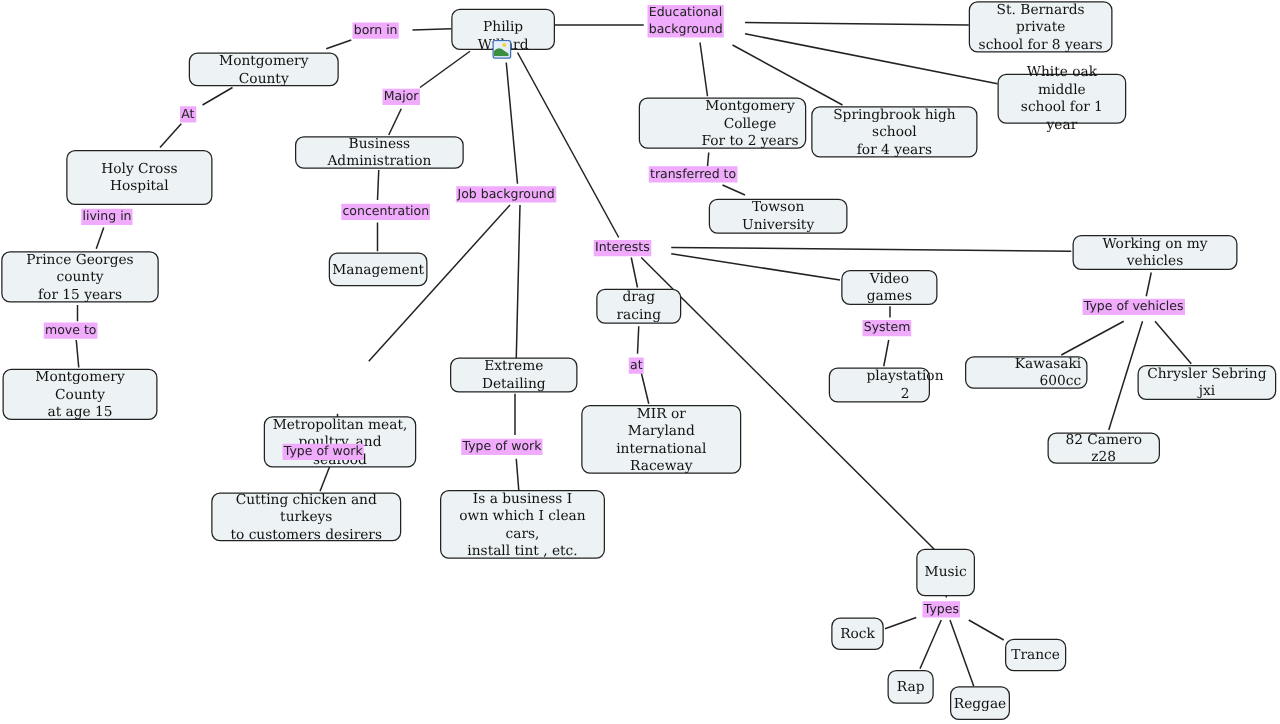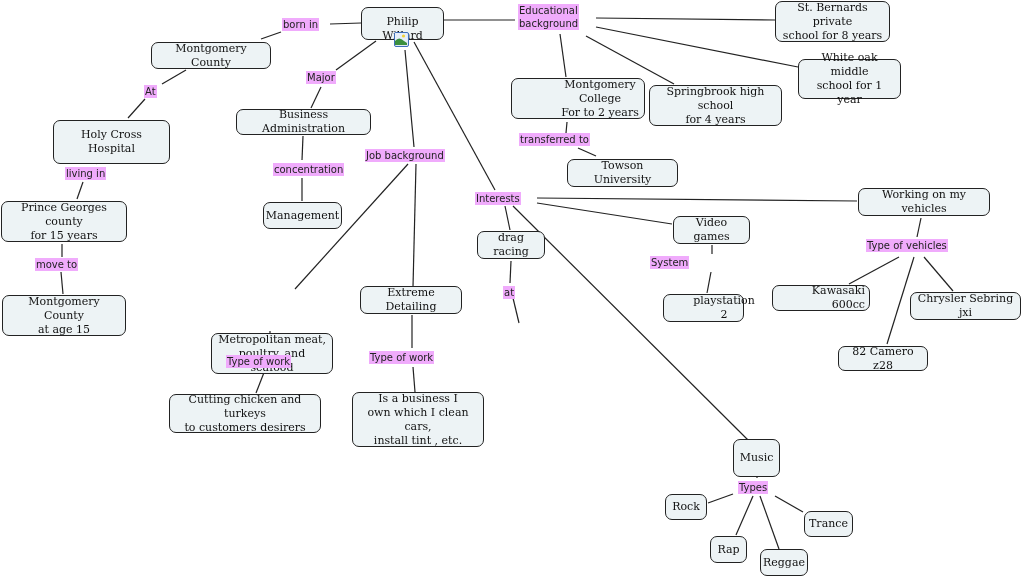--- a/index.html
+++ b/index.html
@@ -124,20 +124,23 @@
 school for 8 years</div>
   <div class="concept" style="left:798px;top:59px;width:103px;height:40px;">White oak middle
 school  for 1 year</div>
   <div class="concept" style="left:511px;top:78px;width:134px;height:41px;padding-left:48px;">Montgomery College
 For to 2 years</div>
   <div class="concept" style="left:649px;top:85px;width:133px;height:41px;">Springbrook high school
 for 4 years</div>
   <div class="concept" style="left:567px;top:159px;width:111px;height:28px;">Towson University</div>
 
   <div class="concept" style="left:477px;top:231px;width:68px;height:28px;">drag racing</div>
+  <div class="concept" style="left:465px;top:324px;width:128px;height:55px;">MIR or
+Maryland international
+Raceway</div>
   <div class="concept" style="left:673px;top:216px;width:77px;height:28px;">Video games</div>
   <div class="concept" style="left:663px;top:294px;width:81px;height:28px;padding-left:45px;">playstation 2</div>
 
   <div class="concept" style="left:858px;top:188px;width:132px;height:28px;">Working on my vehicles</div>
   <div class="concept" style="left:772px;top:285px;width:98px;height:26px;text-align:right;">Kawasaki 600cc</div>
   <div class="concept" style="left:910px;top:292px;width:111px;height:28px;">Chrysler Sebring jxi</div>
   <div class="concept" style="left:838px;top:346px;width:90px;height:25px;">82 Camero z28</div>
 
   <div class="concept" style="left:733px;top:439px;width:47px;height:38px;">Music</div>
   <div class="concept" style="left:665px;top:494px;width:42px;height:26px;">Rock</div>
@@ -152,16 +155,16 @@
   <div class="lbl" style="left:306px;top:71px;">Major</div>
   <div class="lbl" style="left:259px;top:163px;margin-left:14px;">concentration</div>
   <div class="lbl" style="left:365px;top:149px;">Job background</div>
   <div class="lbl" style="left:226px;top:355px;">Type of work</div>
   <div class="lbl" style="left:369px;top:351px;">Type of work</div>
   <div class="lbl" style="left:518px;top:4px;">Educational
 background</div>
   <div class="lbl" style="left:519px;top:133px;">transferred to</div>
   <div class="lbl" style="left:475px;top:192px;">Interests</div>
   <div class="lbl" style="left:503px;top:286px;">at</div>
-  <div class="lbl" style="left:650px;top:256px;">System</div>
+  <div class="lbl" style="left:690px;top:256px;">System</div>
   <div class="lbl" style="left:866px;top:239px;">Type of vehicles</div>
   <div class="lbl" style="left:738px;top:481px;">Types</div>
 </div>
 
 </body></html>

